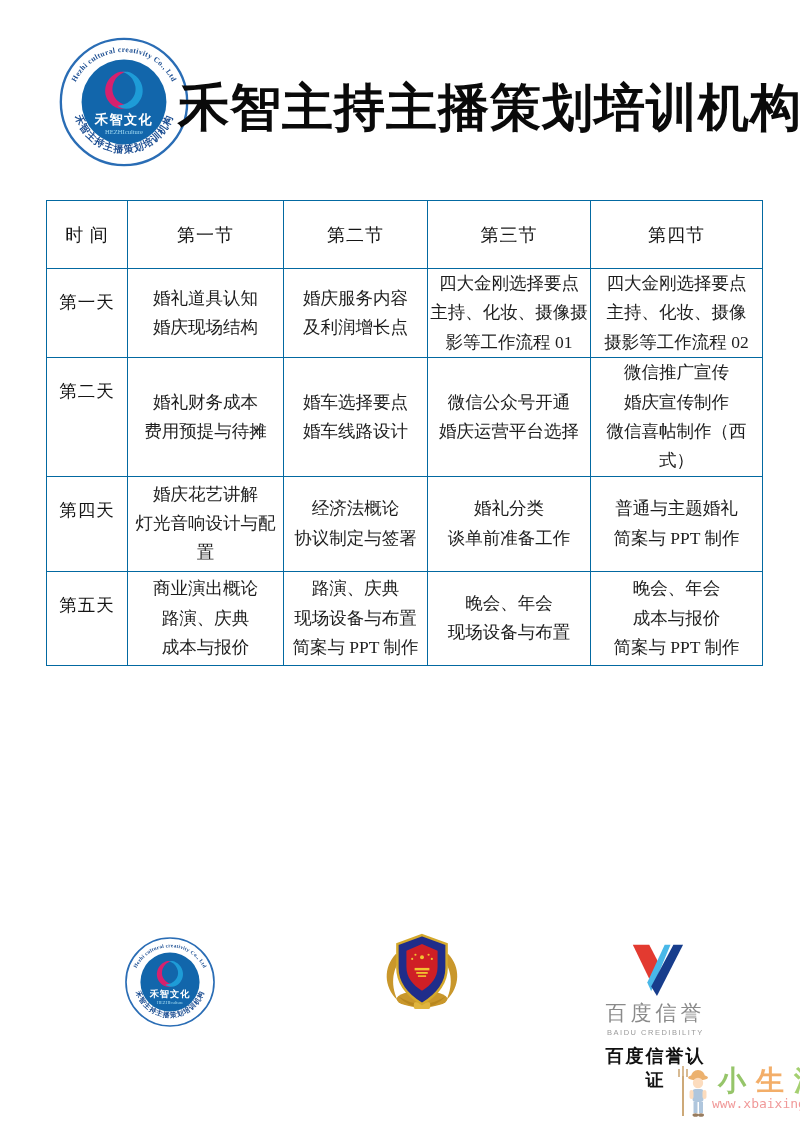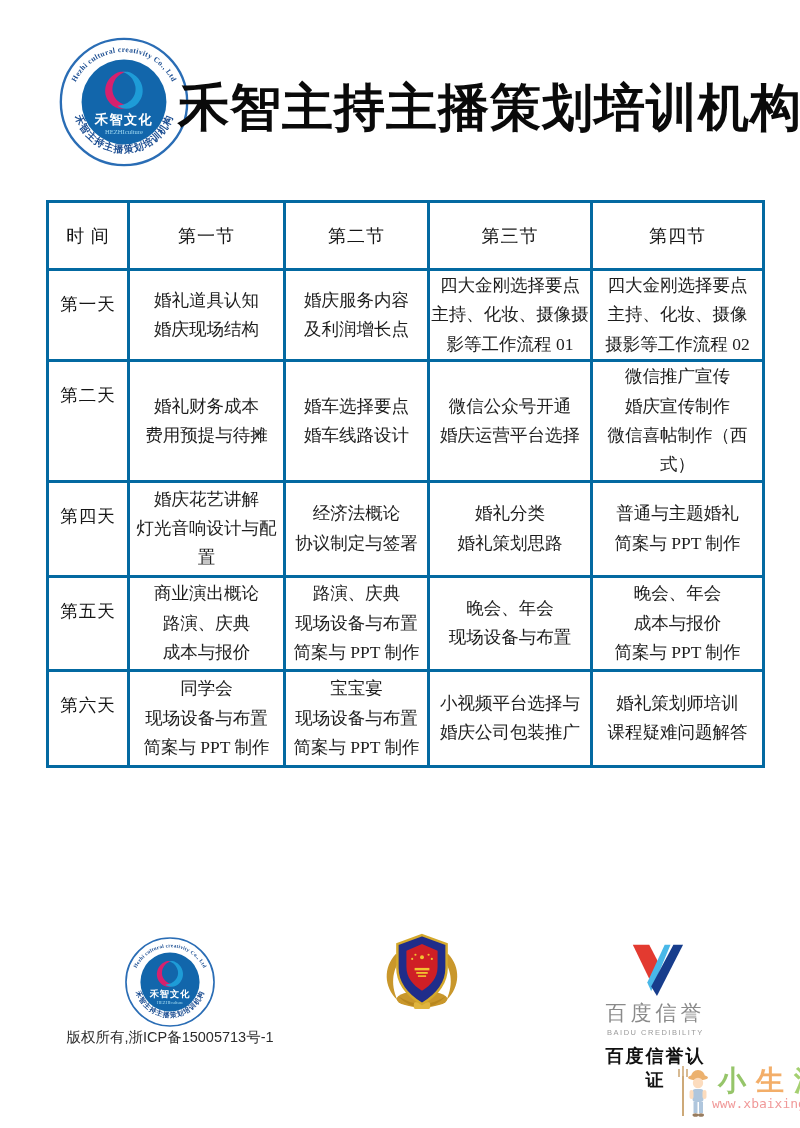--- a/index.html
+++ b/index.html
@@ -15,21 +15,21 @@
   .page-title {
     position:absolute; left:178px; top:74px; width:545px; text-align:center;
     font-size:51px; font-weight:bold; letter-spacing:1px; color:#0a0a0a; white-space:nowrap;
   }
 
   
   table.schedule {
     position:absolute; left:46px; top:200px; width:716px;
     border-collapse:collapse; table-layout:fixed;
   }
-  .schedule th, .schedule td { border:3px solid #0369a1; padding:0; }
+  .schedule th, .schedule td { border:1px solid #0369a1; padding:0; }
   .schedule thead tr { height:68px; }
   .schedule th {
     font-weight:normal; font-size:18px; text-align:center; vertical-align:middle;
     color:#161616; letter-spacing:1px;
   }
   .schedule tbody tr:nth-child(1) { height:74px; }
   .schedule tbody tr:nth-child(2) { height:90px; }
   .schedule tbody tr:nth-child(3) { height:95px; }
   .schedule tbody tr:nth-child(4) { height:94px; }
   .schedule tbody tr:nth-child(5) { height:96px; }
@@ -145,51 +145,38 @@
 婚庆宣传制作
 微信喜帖制作（西式）</td>
         </tr>
         <tr>
           <td class="cell-day">第四天</td>
           <td class="cell-content">婚庆花艺讲解
 灯光音响设计与配置</td>
           <td class="cell-content">经济法概论
 协议制定与签署</td>
           <td class="cell-content">婚礼分类
-婚礼策划思路</td>
+谈单前准备工作</td>
           <td class="cell-content">普通与主题婚礼
 简案与 PPT 制作</td>
         </tr>
         <tr>
           <td class="cell-day">第五天</td>
           <td class="cell-content">商业演出概论
 路演、庆典
 成本与报价</td>
           <td class="cell-content">路演、庆典
 现场设备与布置
 简案与 PPT 制作</td>
           <td class="cell-content">晚会、年会
 现场设备与布置</td>
           <td class="cell-content">晚会、年会
 成本与报价
 简案与 PPT 制作</td>
         </tr>
-        <tr>
-          <td class="cell-day">第六天</td>
-          <td class="cell-content">同学会
-现场设备与布置
-简案与 PPT 制作</td>
-          <td class="cell-content">宝宝宴
-现场设备与布置
-简案与 PPT 制作</td>
-          <td class="cell-content">小视频平台选择与
-婚庆公司包装推广</td>
-          <td class="cell-content">婚礼策划师培训
-课程疑难问题解答</td>
-        </tr>
       </tbody>
   </table>
 
   <div class="footer-left-logo">
     <svg viewBox="0 0 140 140" width="100%" height="100%">
       <circle cx="70" cy="70" r="67" fill="#ffffff" stroke="#2a6db5" stroke-width="2.5"></circle>
       <defs>
         <path id="arcTop2" d="M 13,74 A 57,57 0 0 1 127,74" fill="none"></path>
         <path id="arcBot2" d="M 17,80 A 54,54 0 0 0 123,80" fill="none"></path>
       </defs>
@@ -200,21 +187,20 @@
         <textPath href="#arcBot2" startOffset="50%" text-anchor="middle">禾智主持主播策划培训机构</textPath>
       </text>
       <circle cx="70" cy="70" r="45" fill="#1266ab"></circle>
       <path d="M66,38 C51,42 45,60 55,71 C61,78 70,79 77,74 C64,73 56,64 58,53 C60,45 64,41 72,38 Z" fill="#d6216e"></path>
       <path d="M74,38 C89,42 95,60 85,71 C79,78 70,79 63,74 C76,73 84,64 82,53 C80,45 76,41 68,38 Z" fill="#1e9cd7"></path>
       <text x="70" y="93" text-anchor="middle" font-size="14" fill="#ffffff" font-weight="bold" letter-spacing="1.5">禾智文化</text>
       <text x="70" y="104" text-anchor="middle" font-size="7" fill="#9fd8f0">HEZHIculture</text>
     </svg>
   </div>
 
-  <div class="footer-icp">版权所有,浙ICP备15005713号-1</div>
 
   <div class="footer-police-badge">
     <svg viewBox="0 0 100 100" width="100%" height="100%">
       <path d="M18,28 C3,44 3,68 20,84 C11,64 14,44 27,32 Z" fill="#c9972b"></path>
       <path d="M82,28 C97,44 97,68 80,84 C89,64 86,44 73,32 Z" fill="#c9972b"></path>
       <ellipse cx="50" cy="83" rx="31" ry="10" fill="#c9972b"></ellipse>
       <path d="M20,79 Q50,99 80,79 Q66,93 50,94 Q34,93 20,79 Z" fill="#b8871f"></path>
       <rect x="40" y="87" width="20" height="8" rx="2" fill="#e0b53e"></rect>
       <path d="M50,5 L80,16 L80,45 C80,64 68,78 50,89 C32,78 20,64 20,45 L20,16 Z" fill="#1f2d8a" stroke="#d4a92c" stroke-width="3"></path>
       <path d="M50,16 L69,24 L69,44 C69,57 61,66 50,73 C39,66 31,57 31,44 L31,24 Z" fill="#cf1f25"></path>

